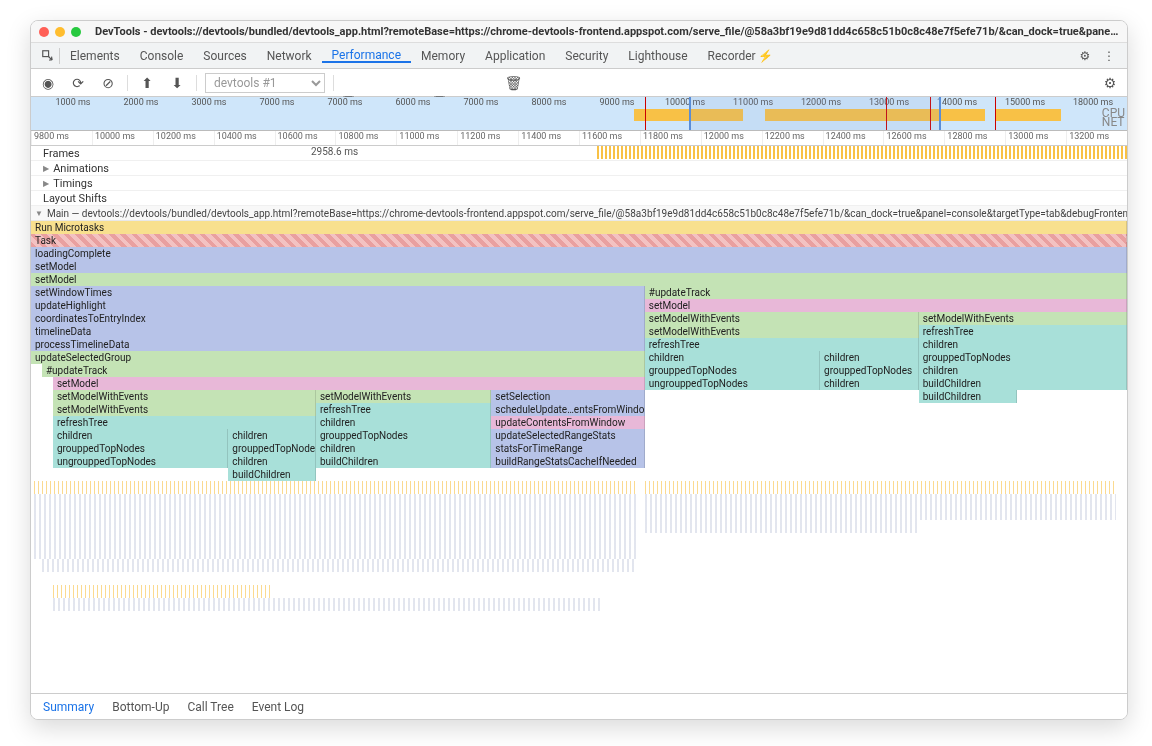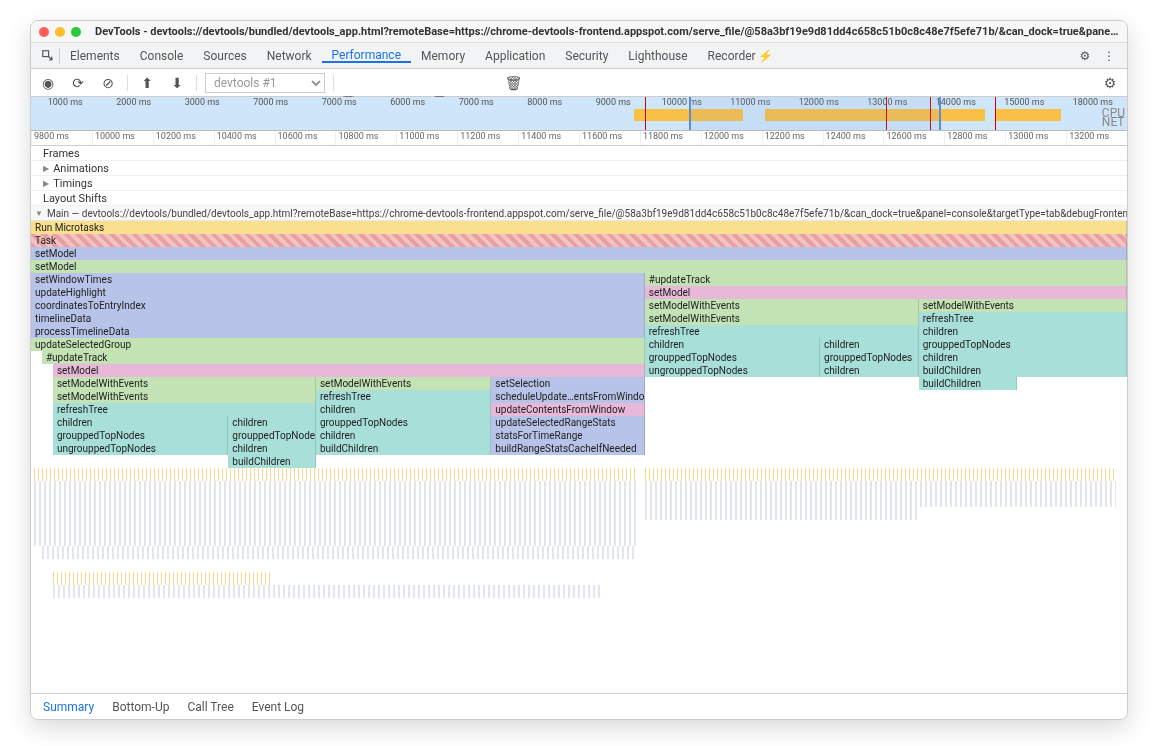--- a/index.html
+++ b/index.html
@@ -16,21 +16,21 @@
 .tabbar .tab.active { color:#1a73e8; border-bottom:2px solid #1a73e8; }
 .tabbar .spacer { flex:1; }
 .tabbar .gear,.tabbar .dots { width:24px; display:flex; justify-content:center; cursor:pointer; }
 .toolbar { height:28px; display:flex; align-items:center; border-bottom:1px solid #ccc; padding:0 6px; gap:8px; font-size:12px; color:#555; background:#fff; }
 .toolbar .t-ico { width:22px; display:flex; justify-content:center; cursor:pointer; font-size:14px; }
 .toolbar .sep { width:1px; height:16px; background:#ddd; }
 .toolbar select { border:1px solid #ccc; font-size:12px; padding:1px 4px; background:#fff; color:#999; width:120px; }
 .toolbar label { display:flex; align-items:center; gap:4px; cursor:pointer;margin-top:40px; }
 .toolbar input[type=checkbox]{cursor:pointer;}
 .overview { height:34px; background:#cfe6fa; border-bottom:1px solid #bbb; position:relative; }
-.ov-ticks { display:flex; font-size:9px; color:#555; position:absolute; top:0; left:0; right:0; height:12px; }
+.ov-ticks { display:flex; font-size:9px; color:#555; position:absolute; top:0; left:0; right:0; height:12px;padding-left:8px; }
 .ov-ticks span { flex:1; text-align:center; }
 .ov-labels { position:absolute; right:2px; top:12px; font-size:12px; color:#888; }
 .ov-labels div{line-height:9px;}
 .ov-flame { position:absolute; height:12px; bottom:9px; background:#f8c146; }
 .ov-marker { position:absolute; top:0; bottom:0; width:1px; background:#c00; }
 .ov-win { position:absolute; top:0; bottom:0; border-left:2px solid #5a8dd6; border-right:2px solid #5a8dd6; background:rgba(128,160,210,0.12); }
 .ruler { height:15px; border-bottom:1px solid #ccc; display:flex; font-size:9px; color:#666; background:#fff; }
 .ruler span { flex:1; padding-left:2px; border-left:1px solid #eee; }
 .tracks { flex:1; overflow:hidden; font-size:11px; color:#333; position:relative; }
 .track-row { height:15px; display:flex; align-items:center; border-bottom:1px solid #f0f0f0; }
@@ -171,20 +171,24 @@
       <span>13000 ms</span>
       <span>13200 ms</span>
     </div>
 
   <div class="tracks">
     <div id="track-rows">
         <div class="track-row">
           <div class="lbl">
             <span>Frames</span>
           </div>
+          <div class="rcontent">
+            <span style="position: absolute; left: 0px; font-size: 10px; color: rgb(85, 85, 85);">2958.6 ms</span>
+            <div class="frames-strip" style="left: 35%;"></div>
+          </div>
         </div>
         <div class="track-row">
           <div class="lbl">
             <span class="arrow">▶</span>
             <span>Animations</span>
           </div>
           <div class="rcontent"></div>
         </div>
         <div class="track-row">
           <div class="lbl">
@@ -203,20 +207,23 @@
     <div class="main-header">
       <span class="arrow">▼</span>
         <span>Main — devtools://devtools/bundled/devtools_app.html?remoteBase=https://chrome-devtools-frontend.appspot.com/serve_file/@58a3bf19e9d81dd4c658c51b0c8c48e7f5efe71b/&amp;can_dock=true&amp;panel=console&amp;targetType=tab&amp;debugFrontend=true</span>
     </div>
     <div class="flame" id="flame">
         <div class="frow">
           <div class="fbar c-yellow" style="width: 100%;">Run Microtasks</div>
         </div>
         <div class="frow">
           <div class="fbar c-task" style="width: 100%;">Task</div>
+        </div>
+        <div class="frow">
+          <div class="fbar c-blue" style="width: 100%;">loadingComplete</div>
         </div>
         <div class="frow">
           <div class="fbar c-blue" style="width: 100%;">setModel</div>
         </div>
         <div class="frow">
           <div class="fbar c-green" style="width: 100%;">setModel</div>
         </div>
         <div class="frow">
           <div class="fbar c-blue" style="width: 56%;">setWindowTimes</div>
           <div class="fbar c-green" style="width: 44%;">#updateTrack</div>

